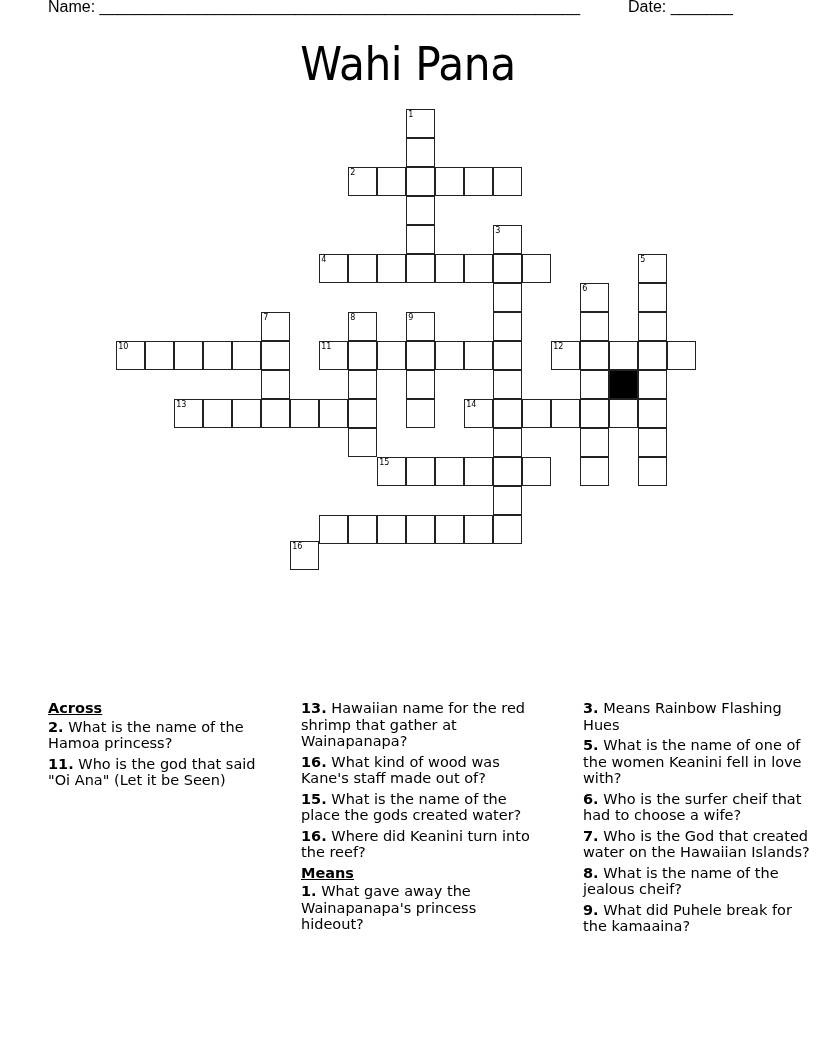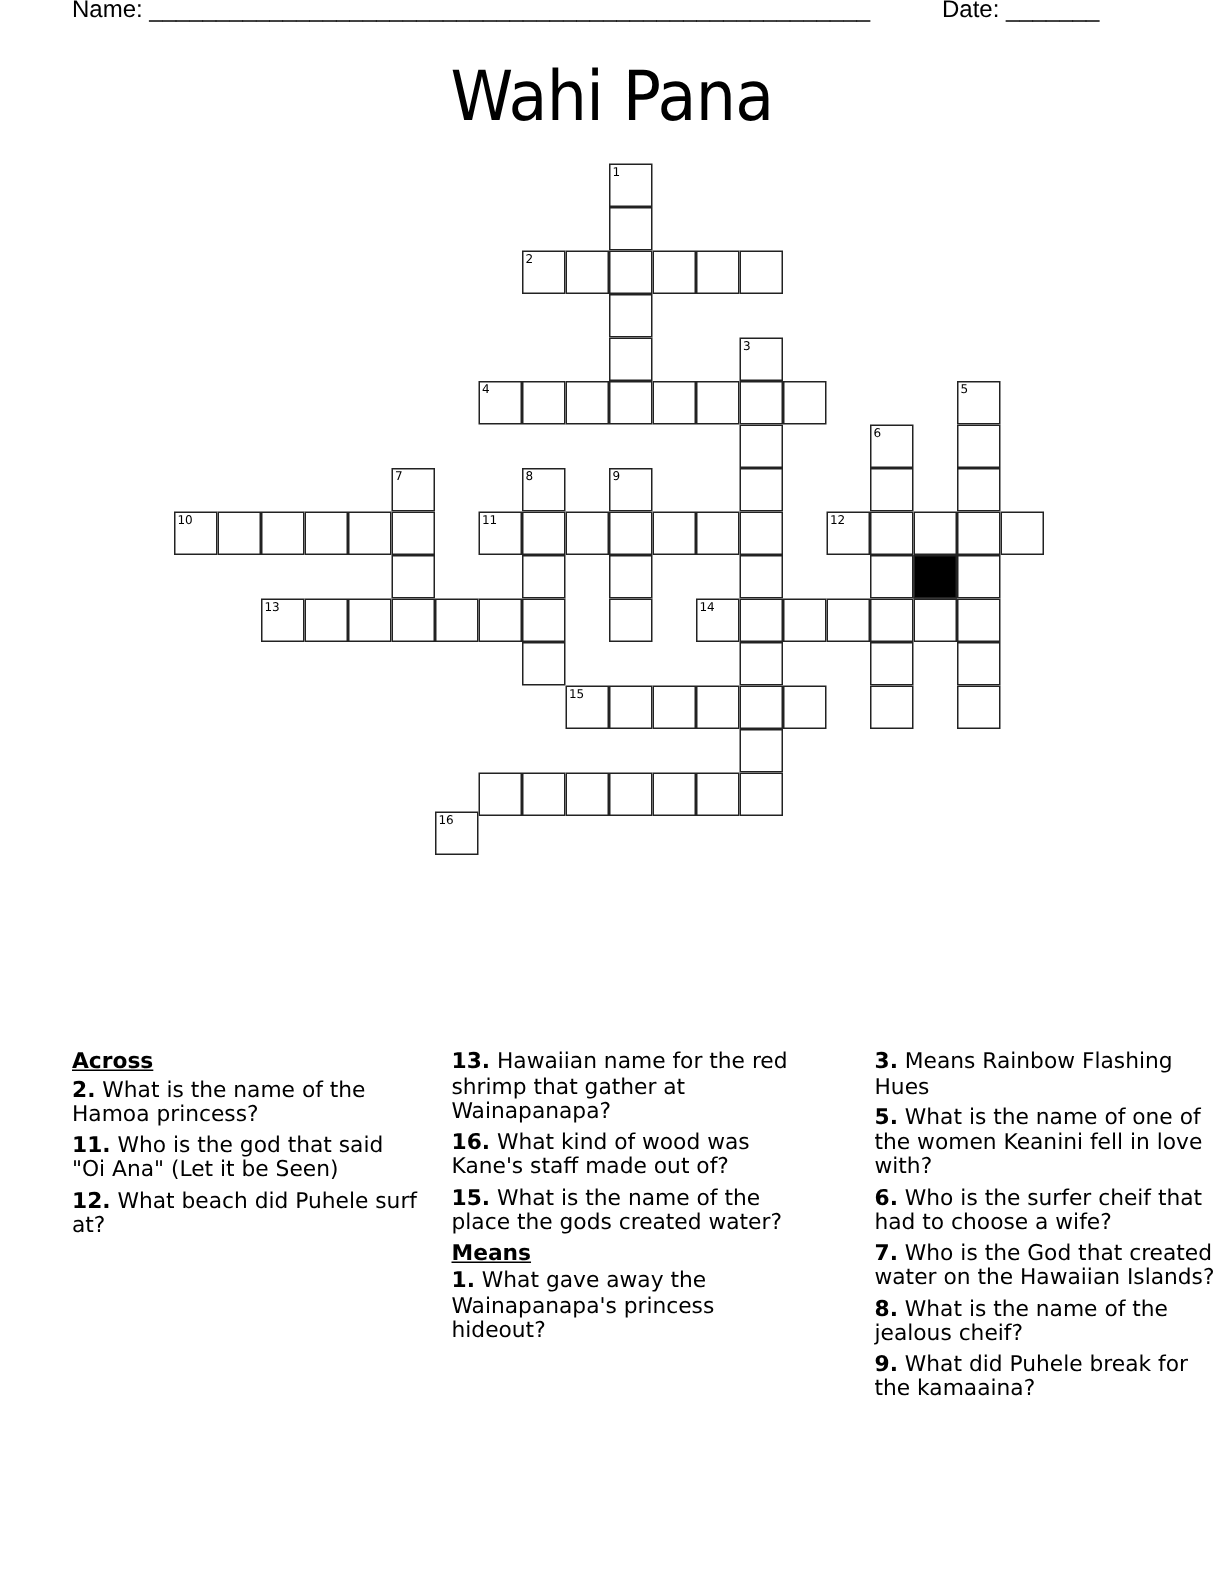--- a/index.html
+++ b/index.html
@@ -150,26 +150,26 @@
     <div class="cell" style="left: 436px; top: 516px;"></div>
     <div class="cell" style="left: 465px; top: 516px;"></div>
     <div class="cell black" style="left: 610px; top: 371px;"></div>
   </div>
 
 <div class="clues">
   <div class="col" style="left:48px; width:232px;">
     <div class="clue-heading">Across</div>
     <div class="clue"><span class="n">2.</span> <span>What is the name of the Hamoa princess?</span></div>
     <div class="clue"><span class="n">11.</span> <span>Who is the god that said "Oi Ana" (Let it be Seen)</span></div>
-    <div class="clue"><span class="n">12.</span> <span>What beach did Puhele surf at?</span></div>
   </div>
   <div class="col" style="left:291px; width:236px;margin-left:10px;">
     <div class="clue"><span class="n">13.</span> <span>Hawaiian name for the red shrimp that gather at Wainapanapa?</span></div>
     <div class="clue"><span class="n">16.</span> <span>What kind of wood was Kane's staff made out of?</span></div>
     <div class="clue"><span class="n">15.</span> <span>What is the name of the place the gods created water?</span></div>
+    <div class="clue"><span class="n">16.</span> <span>Where did Keanini turn into the reef?</span></div>
     <div class="clue-heading">Means</div>
     <div class="clue"><span class="n">1.</span> <span>What gave away the Wainapanapa's princess hideout?</span></div>
   </div>
   <div class="col" style="left:555px; width:236px;margin-left:28px;">
     <div class="clue"><span class="n">3.</span> <span>Means Rainbow Flashing Hues</span></div>
     <div class="clue"><span class="n">5.</span> <span>What is the name of one of the women Keanini fell in love with?</span></div>
     <div class="clue"><span class="n">6.</span> <span>Who is the surfer cheif that had to choose a wife?</span></div>
     <div class="clue"><span class="n">7.</span> <span>Who is the God that created water on the Hawaiian Islands?</span></div>
     <div class="clue"><span class="n">8.</span> <span>What is the name of the jealous cheif?</span></div>
     <div class="clue"><span class="n">9.</span> <span>What did Puhele break for the kamaaina?</span></div>

